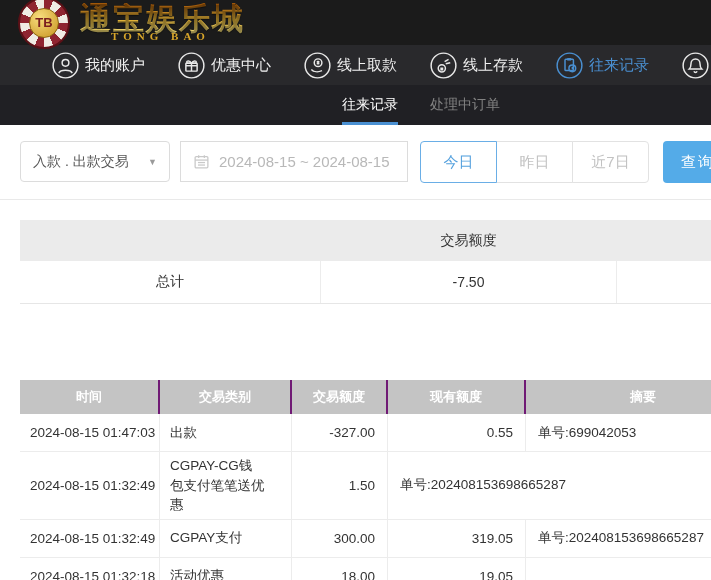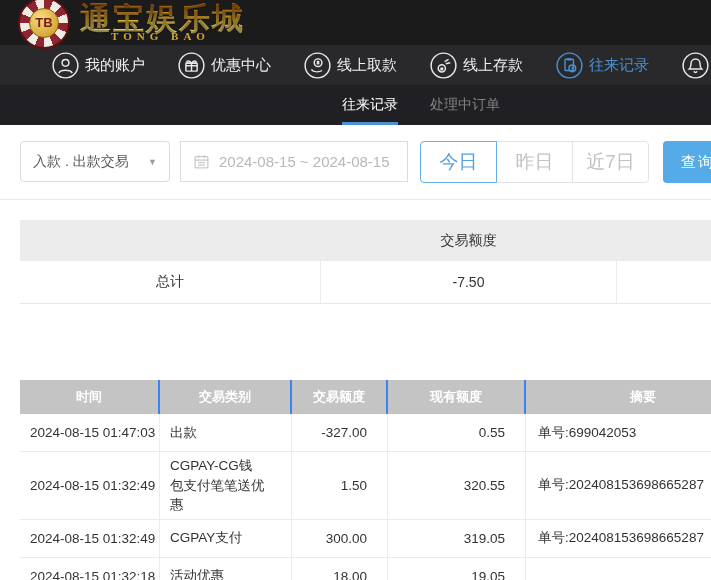--- a/index.html
+++ b/index.html
@@ -52,21 +52,21 @@
     border-bottom:1px solid #e9e9e9; display:flex; }
   .select-box { width:150px; height:41px; border:1px solid #dcdcdc; border-radius:4px;
     display:flex; align-items:center; justify-content:space-between; padding:0 12px;
     font-size:14px; color:#555; background:#fff; }
   .caret { font-size:9px; color:#9a9a9a; }
   .date-box { margin-left:10px; width:228px; height:41px; border:1px solid #dcdcdc;
     border-radius:0; display:flex; align-items:center; gap:9px; padding:0 12px;
     font-size:15px; color:#b8b8b8; background:#fff; white-space:nowrap; }
   .btn-group { display:flex; margin-left:12px; }
   .qbtn { width:77px; height:42px; background:#fff; border:1px solid #e2e2e2;
-    color:#c2c2c2; font-size:19px; display:flex; align-items:center; justify-content:center;
+    color:#c2c2c2; font-size:15px; display:flex; align-items:center; justify-content:center;
     margin-left:-1px; cursor:pointer; }
   .qbtn:first-child { border-radius:4px 0 0 4px; margin-left:0; }
   .qbtn:last-child { border-radius:0 4px 4px 0; }
   .qbtn.active { border:1px solid #6aaee6; color:#55a1de; position:relative; z-index:2; }
   .search-btn { position:absolute; left:663px; top:16px; width:70px; height:42px;
     background:#54abe8; color:#fff; font-size:15px; border:none; border-radius:4px;
     display:flex; align-items:center; justify-content:center; letter-spacing:2px;
     cursor:pointer; }
 
   
@@ -77,32 +77,32 @@
   .summary-body { display:flex; height:43px; border-bottom:1px solid #e6e6e6; }
   .sum-c1 { width:300px; display:flex; align-items:center; justify-content:center; }
   .sum-c2 { width:297px; display:flex; align-items:center; justify-content:center;
     border-left:1px solid #ececec; border-right:1px solid #ececec; }
   .sum-c3 { flex:1; }
 
   
   .main-table { margin:76px 0 0 20px; width:740px; font-size:13.5px; color:#333; }
   .mt-header { display:flex; height:34px; background:#c4c4c4; }
   .mt-h { color:#fff; font-weight:bold; font-size:13px; display:flex;
-    align-items:center; justify-content:center; border-right:2px solid #3b82f6; }
+    align-items:center; justify-content:center; border-right:2px solid #701a75; }
   .mt-h:last-child { border-right:none; }
   .c1 { width:140px; } .c2 { width:132px; } .c3 { width:96px; }
   .c4 { width:138px; } .c5 { flex:1; }
   .mt-row { display:flex; border-bottom:1px solid #ececec; min-height:38px;
     align-items:stretch; }
   .mt-c { display:flex; align-items:center; border-right:1px solid #ececec;
     padding:4px 0; }
   .mt-c:last-child { border-right:none; }
   .mt-c.c1 { padding-left:10px; }
   .mt-c.c2 { padding-left:10px; padding-right:26px; line-height:1.45; }
-  .mt-c.c3, .mt-c.c4 { justify-content:flex-end; padding-right:20px; }
+  .mt-c.c3, .mt-c.c4 { justify-content:flex-end; padding-right:12px; }
   .mt-c.c5 { padding-left:12px; }
 </style>
 </head>
 <body>
 
 <header class="topbar">
   <div class="logo">
     <div class="chip">
       <div class="chip-inner">TB</div>
     </div>
@@ -228,21 +228,20 @@
     <div class="mt-c c2">出款</div>
     <div class="mt-c c3">-327.00</div>
     <div class="mt-c c4">0.55</div>
     <div class="mt-c c5">单号:699042053</div>
   </div>
 
   <div class="mt-row" style="min-height:44px;">
     <div class="mt-c c1">2024-08-15 01:32:49</div>
     <div class="mt-c c2">CGPAY-CG钱包支付笔笔送优惠</div>
     <div class="mt-c c3">1.50</div>
-    <div class="mt-c c4">320.55</div>
     <div class="mt-c c5">单号:202408153698665287</div>
   </div>
 
   <div class="mt-row">
     <div class="mt-c c1">2024-08-15 01:32:49</div>
     <div class="mt-c c2">CGPAY支付</div>
     <div class="mt-c c3">300.00</div>
     <div class="mt-c c4">319.05</div>
     <div class="mt-c c5">单号:202408153698665287</div>
   </div>

